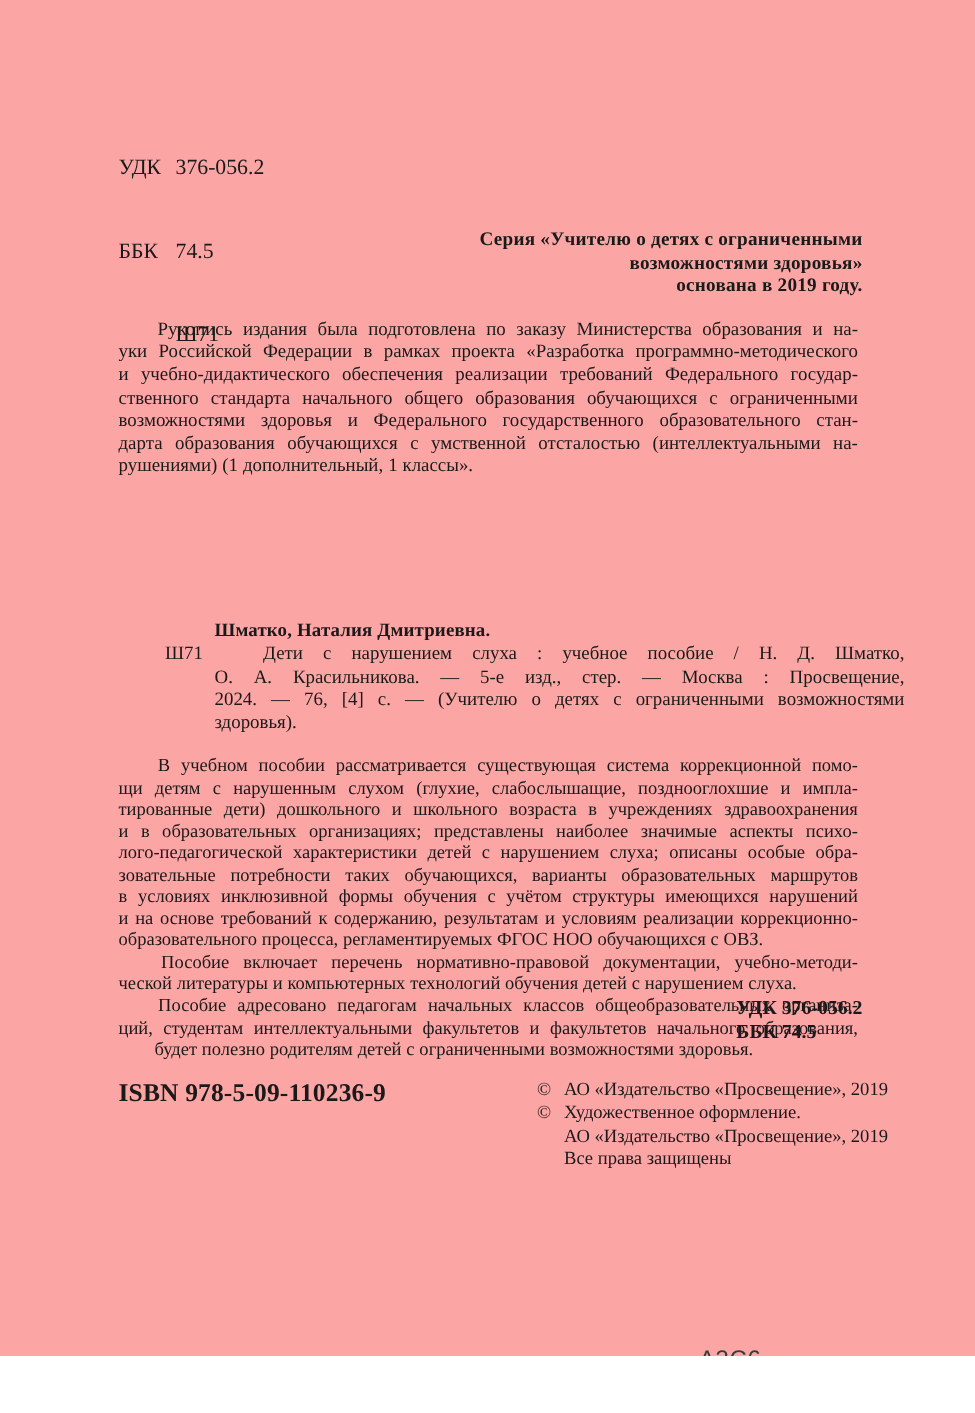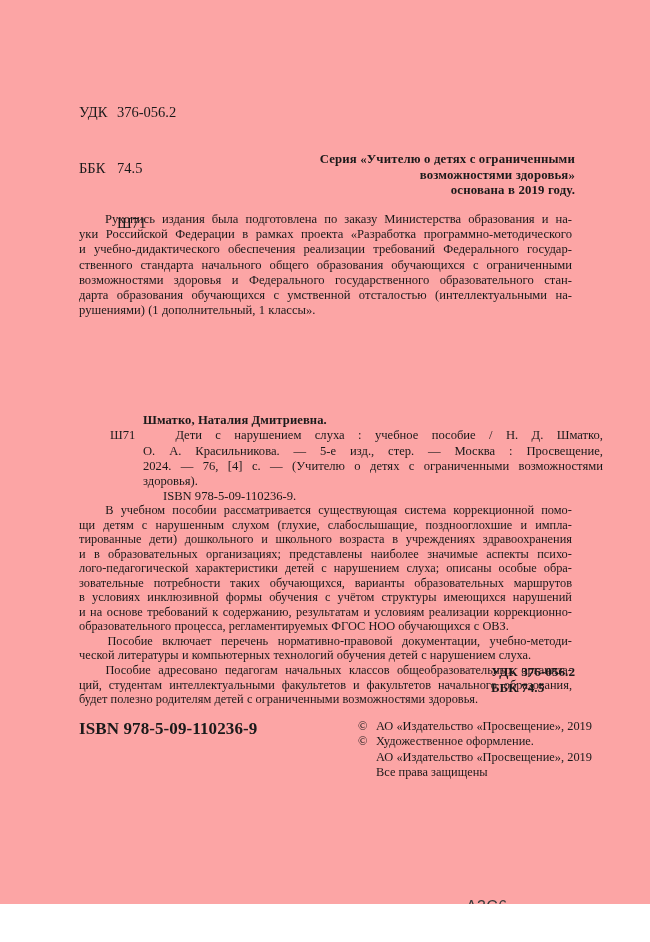--- a/index.html
+++ b/index.html
@@ -207,21 +207,20 @@
 
   <div class="record">
     <span class="author">Шматко, Наталия Дмитриевна.</span>
     <div class="body">
       <span class="shelf">Ш71</span>
       <div class="jline"><span style="display: inline-block; width: 19px;"></span><span>Дети</span><span>с</span><span>нарушением</span><span>слуха</span><span>:</span><span>учебное</span><span>пособие</span><span>/</span><span>Н.</span><span>Д.</span><span>Шматко,</span></div>
       <div class="jline"><span>О.</span><span>А.</span><span>Красильникова.</span><span>—</span><span>5-е</span><span>изд.,</span><span>стер.</span><span>—</span><span>Москва</span><span>:</span><span>Просвещение,</span></div>
       <div class="jline"><span>2024.</span><span>—</span><span>76,</span><span>[4]</span><span>с.</span><span>—</span><span>(Учителю</span><span>о</span><span>детях</span><span>с</span><span>ограниченными</span><span>возможностями</span></div>
       <div class="jline last" style="gap: 0.26em; text-align: center;"><span>здоровья).</span></div>
     </div>
-    <span class="isbn">ISBN 978-5-09-110236-9.</span>
   </div>
 
   <div class="annot">
     <div>
       <div class="jline"><span style="display: inline-block; width: 19px;"></span><span>В</span><span>учебном</span><span>пособии</span><span>рассматривается</span><span>существующая</span><span>система</span><span>коррекционной</span><span>помо-</span></div>
       <div class="jline"><span>щи</span><span>детям</span><span>с</span><span>нарушенным</span><span>слухом</span><span>(глухие,</span><span>слабослышащие,</span><span>позднооглохшие</span><span>и</span><span>импла-</span></div>
       <div class="jline"><span>тированные</span><span>дети)</span><span>дошкольного</span><span>и</span><span>школьного</span><span>возраста</span><span>в</span><span>учреждениях</span><span>здравоохранения</span></div>
       <div class="jline"><span>и</span><span>в</span><span>образовательных</span><span>организациях;</span><span>представлены</span><span>наиболее</span><span>значимые</span><span>аспекты</span><span>психо-</span></div>
       <div class="jline"><span>лого-педагогической</span><span>характеристики</span><span>детей</span><span>с</span><span>нарушением</span><span>слуха;</span><span>описаны</span><span>особые</span><span>обра-</span></div>
       <div class="jline"><span>зовательные</span><span>потребности</span><span>таких</span><span>обучающихся,</span><span>варианты</span><span>образовательных</span><span>маршрутов</span></div>
@@ -229,21 +228,21 @@
       <div class="jline"><span>и</span><span>на</span><span>основе</span><span>требований</span><span>к</span><span>содержанию,</span><span>результатам</span><span>и</span><span>условиям</span><span>реализации</span><span>коррекционно-</span></div>
       <div class="jline last" style="gap: 0.26em;"><span>образовательного</span><span>процесса,</span><span>регламентируемых</span><span>ФГОС</span><span>НОО</span><span>обучающихся</span><span>с</span><span>ОВЗ.</span></div>
     </div>
     <div>
       <div class="jline"><span style="display: inline-block; width: 19px;"></span><span>Пособие</span><span>включает</span><span>перечень</span><span>нормативно-правовой</span><span>документации,</span><span>учебно-методи-</span></div>
       <div class="jline last" style="gap: 0.26em;"><span>ческой</span><span>литературы</span><span>и</span><span>компьютерных</span><span>технологий</span><span>обучения</span><span>детей</span><span>с</span><span>нарушением</span><span>слуха.</span></div>
     </div>
     <div>
       <div class="jline"><span style="display: inline-block; width: 19px;"></span><span>Пособие</span><span>адресовано</span><span>педагогам</span><span>начальных</span><span>классов</span><span>общеобразовательных</span><span>организа-</span></div>
       <div class="jline"><span>ций,</span><span>студентам</span><span>интеллектуальными</span><span>факультетов</span><span>и</span><span>факультетов</span><span>начального</span><span>образования,</span></div>
-      <div class="jline last" style="gap: 0.26em;"><span>будет</span><span>полезно</span><span>родителям</span><span>детей</span><span>с</span><span>ограниченными</span><span>возможностями</span><span>здоровья.</span></div>
+      <div class="jline last" style="gap: 0.26em; margin-left: 24px;"><span>будет</span><span>полезно</span><span>родителям</span><span>детей</span><span>с</span><span>ограниченными</span><span>возможностями</span><span>здоровья.</span></div>
     </div>
   </div>
 
   <div class="udk-bottom">
     <span class="ln">УДК 376-056.2</span>
     <span class="ln">ББК 74.5</span>
   </div>
 
   <div class="isbn-foot">ISBN 978-5-09-110236-9</div>
 

